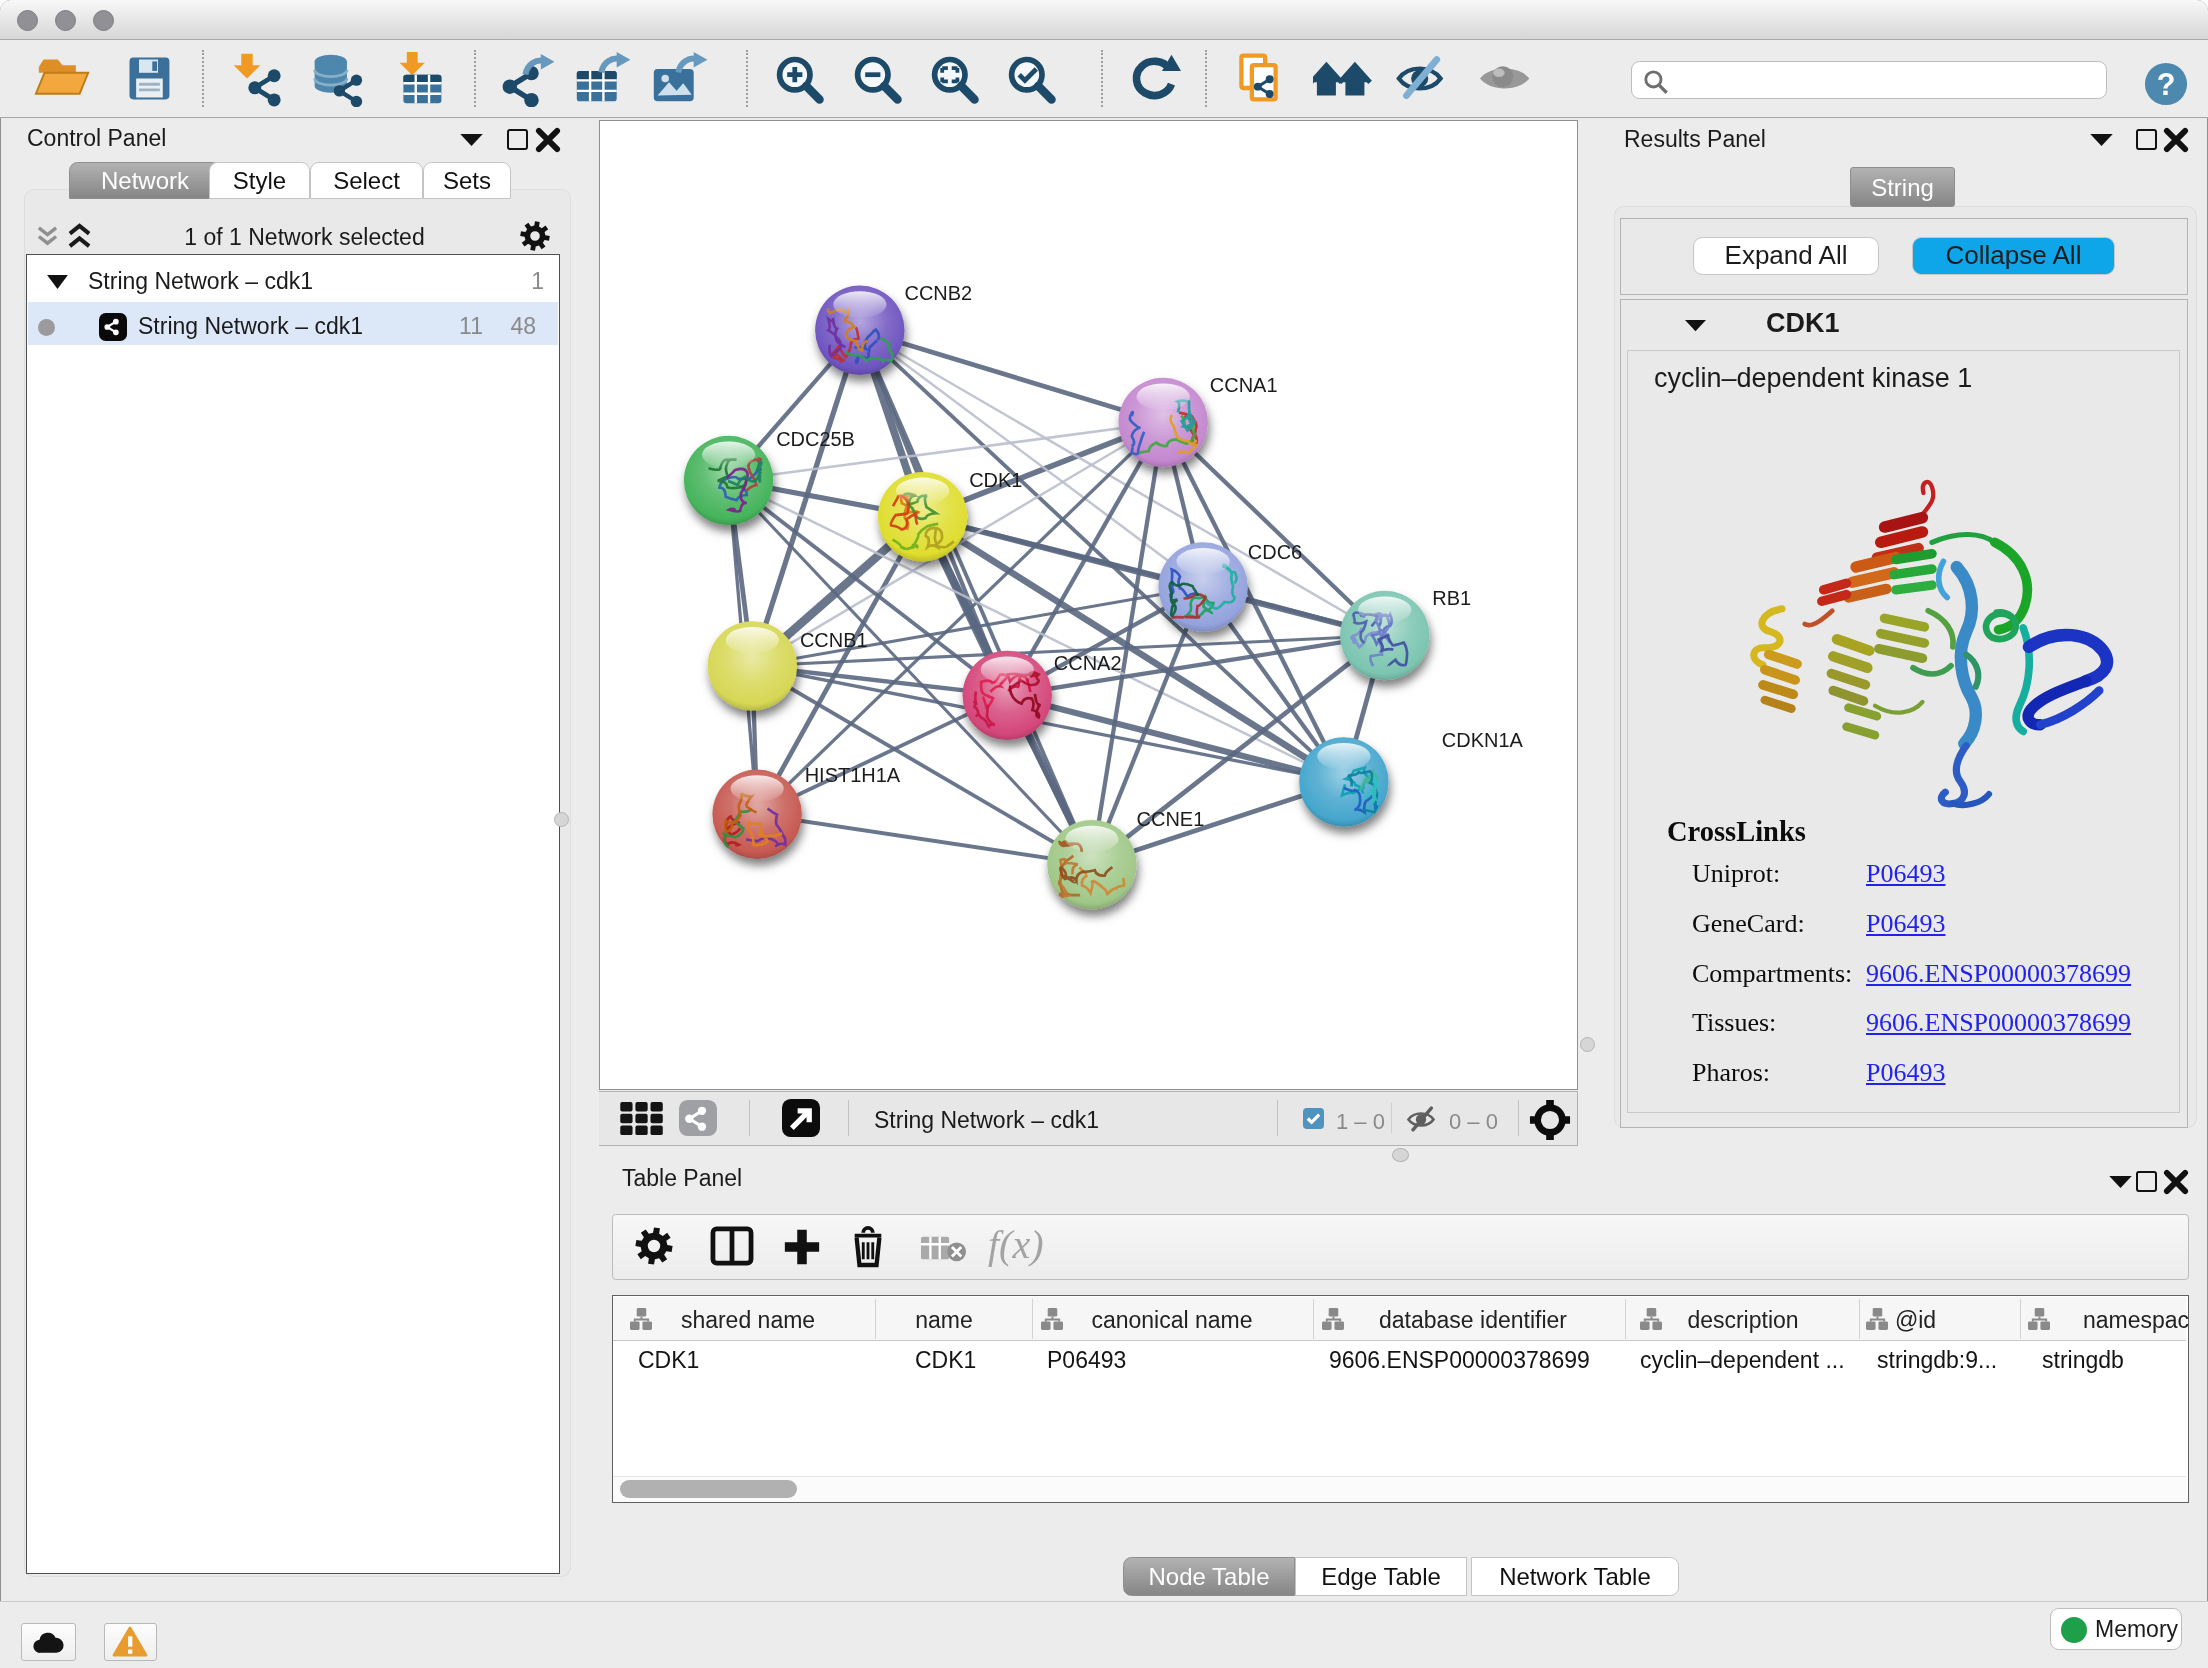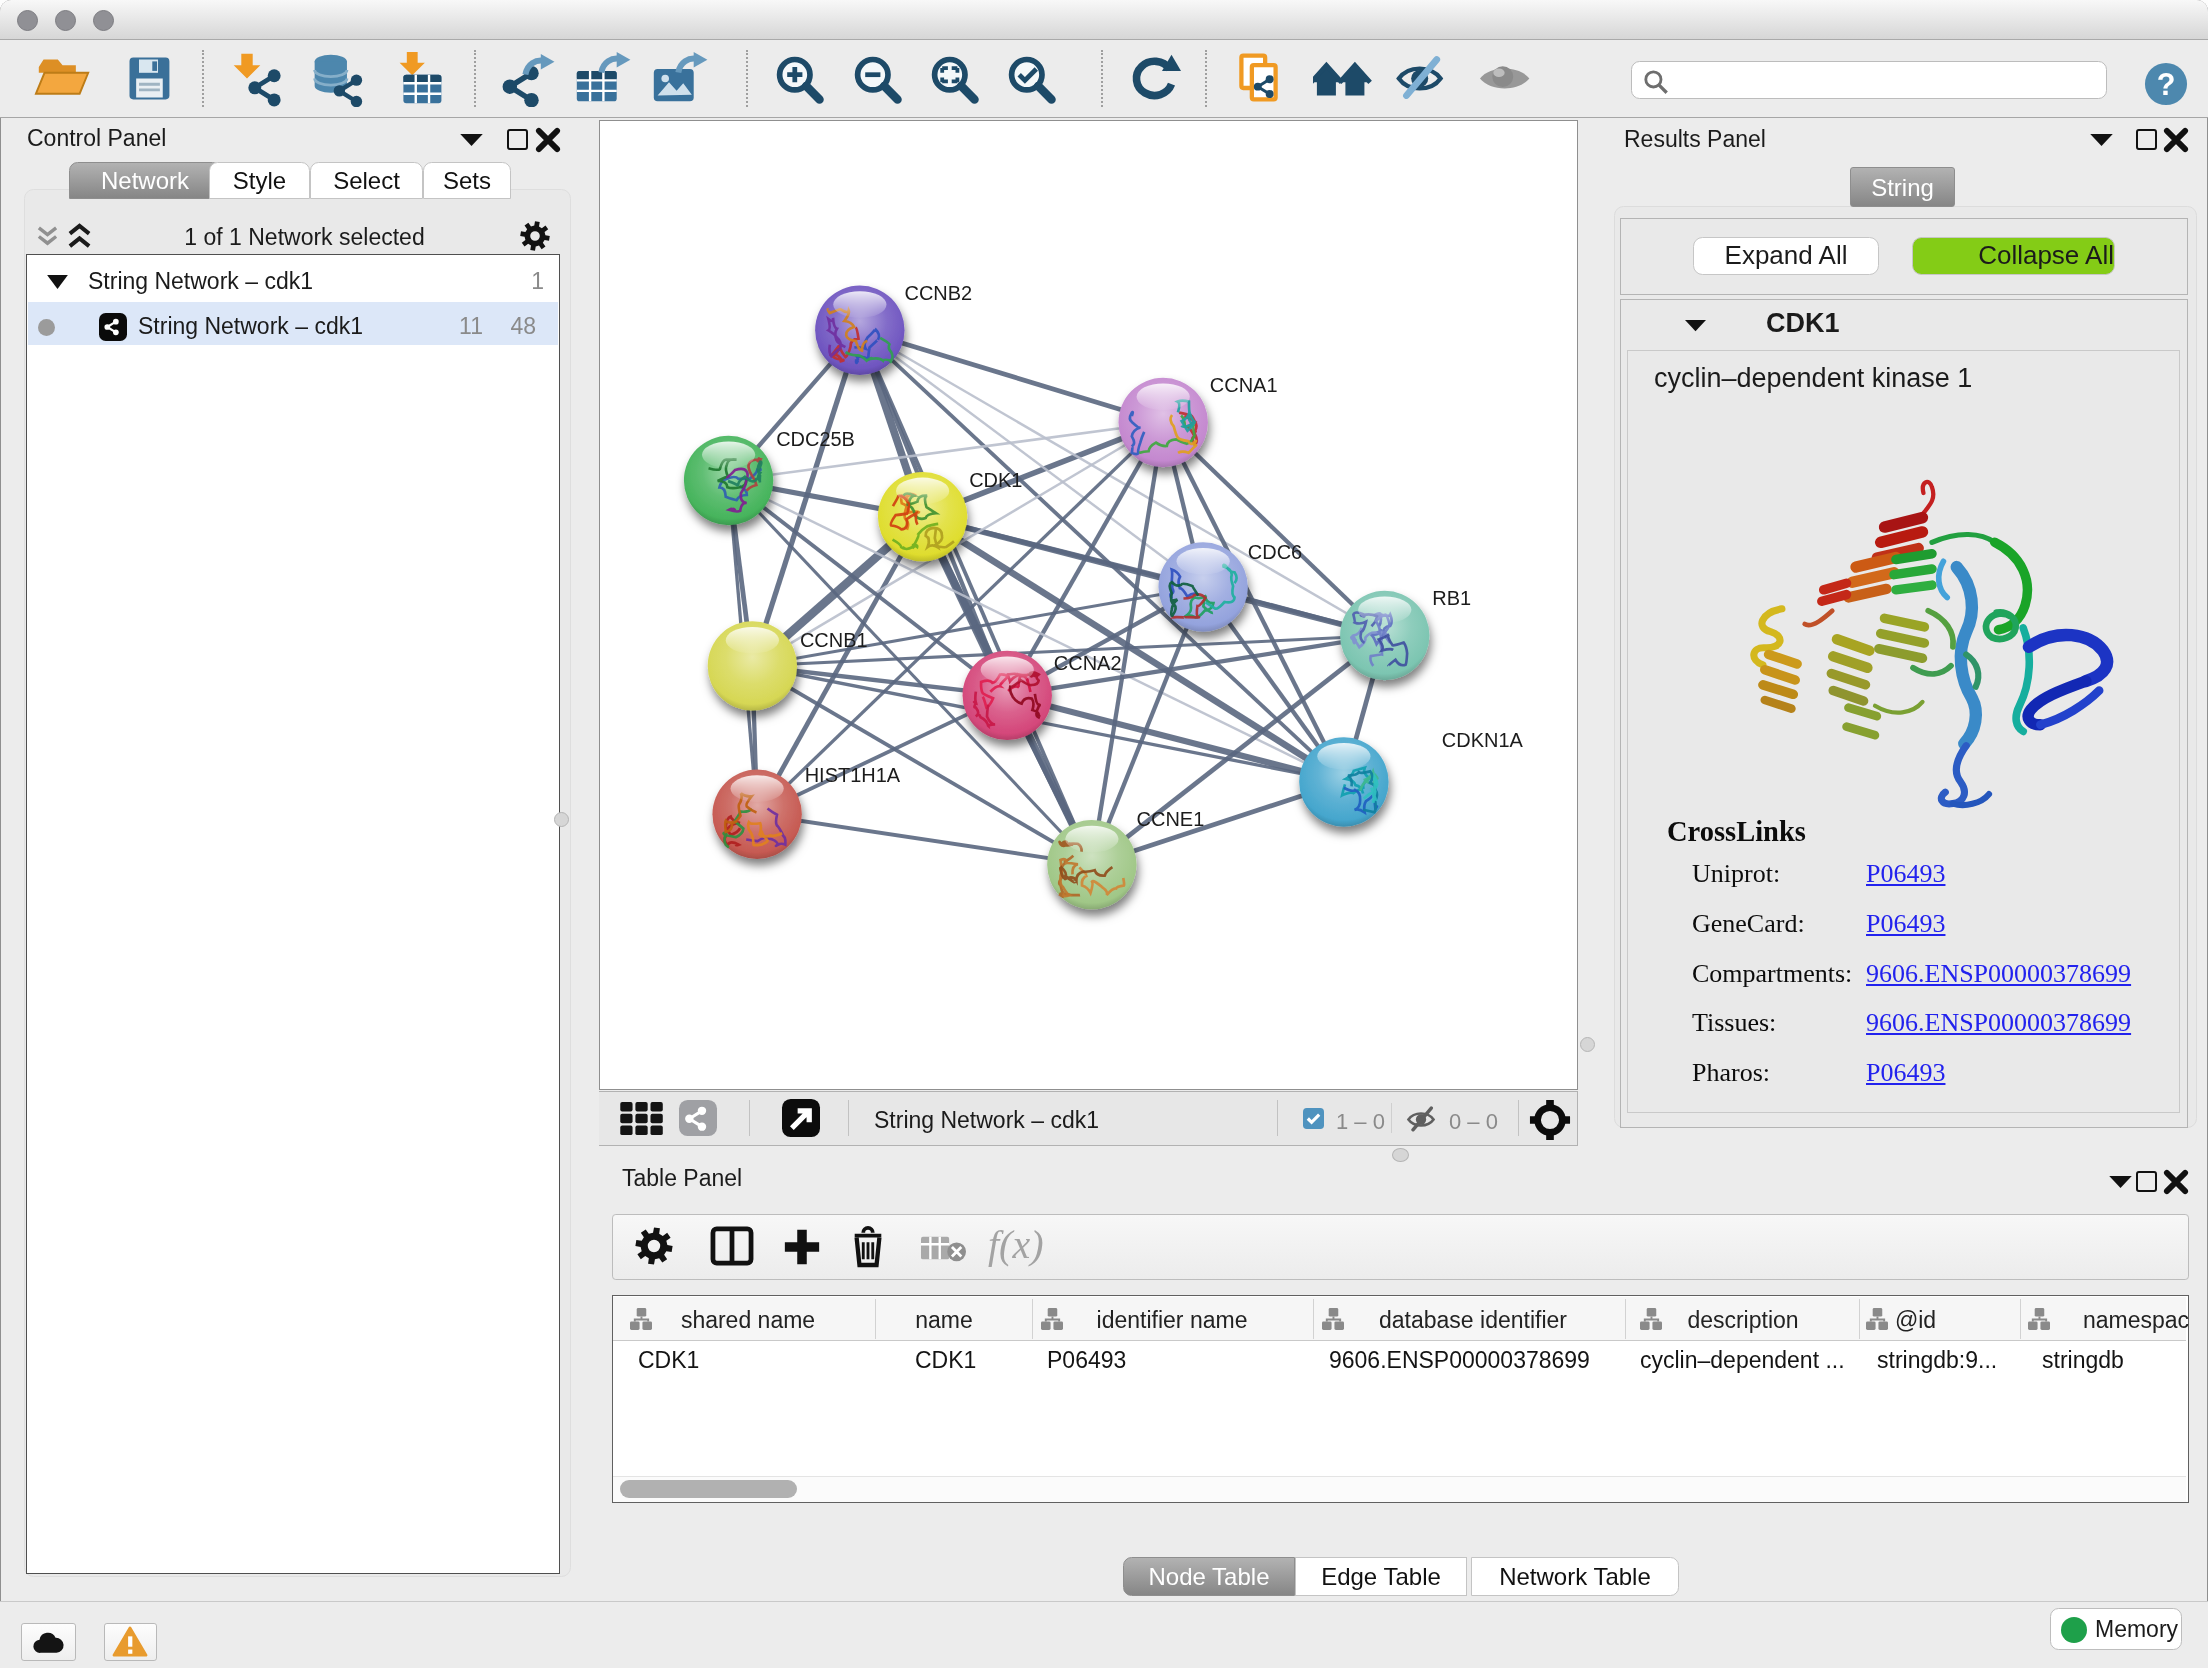--- a/index.html
+++ b/index.html
@@ -532,21 +532,21 @@
     <path d="M1 2 h24 l-12 13 z" fill="#111"></path>
   </svg>
 <div class="abs" style="left:2136px;top:129px;width:21px;height:21px;border:2.9px solid #111;border-radius:2.9px"></div>
 <svg class="abs" style="left:2163px;top:127px" width="26" height="26" viewBox="0 0 27 27">
     <path d="M4 4 L23 23 M23 4 L4 23" stroke="#111" stroke-width="6" stroke-linecap="round"></path>
   </svg>
 <div class="graybtn" style="left:1850px;top:167px;width:105px;height:40px;font-size:24px;line-height:39px;border:1px solid #8e8e8e">String</div>
 <div class="abs" style="left:1614px;top:206px;width:583px;height:922px;background:#e9e9e9;border-radius:9.5px;border:1px solid #dcdcdc"></div>
 <div class="abs" style="left:1620px;top:218px;width:568px;height:77px;border:1.9px solid #b4b4b4"></div>
 <div class="abs" style="left:1693px;top:237px;width:186px;height:38px;background:#fff;border:1.9px solid #c6c6c6;border-radius:9.5px;text-align:center;font-size:26px;line-height:35px;color:#1b1b1b">Expand All</div>
-<div class="abs" style="left:1912px;top:237px;width:203px;height:38px;background:#84cc16;border:1.9px solid #c6c6c6;border-radius:9.5px;text-align:right;font-size:26px;line-height:35px;color:#1b1b1b">Collapse All</div>
+<div class="abs" style="left:1912px;top:237px;width:203px;height:38px;background:#0ea5e9;border:1.9px solid #c6c6c6;border-radius:9.5px;text-align:center;font-size:26px;line-height:35px;color:#1b1b1b">Collapse All</div>
 <div class="abs" style="left:1620px;top:299px;width:568px;height:829px;border:1.9px solid #b4b4b4"></div>
 <svg class="abs" style="left:1684px;top:318px" width="23" height="14.3" viewBox="0 0 24 15">
     <path d="M1 2 h22 l-11 12 z" fill="#111"></path>
   </svg>
 <div class="abs" style="left:1766px;top:308px;font-size:27px;font-weight:bold;color:#1b1b1b">CDK1</div>
 <div class="abs" style="left:1627px;top:350px;width:553px;height:763px;border:1.9px solid #c9c9c9"></div>
 <div class="abs" style="left:1654px;top:363px;font-size:27px;color:#1b1b1b">cyclin–dependent kinase 1</div>
 <svg width="380" height="352" viewBox="0 0 400 370" style="position:absolute;left:1742;top:468">
 <path d="M185 55 C196 40 205 34 200 20 C197 10 188 14 191 26" fill="none" stroke="#c42020" stroke-width="4.5" stroke-opacity="1.0" stroke-linecap="round" stroke-linejoin="round"></path>
 <path d="M150 62 l40 -10" fill="none" stroke="#a81414" stroke-width="12" stroke-opacity="1.0" stroke-linecap="round" stroke-linejoin="round"></path>
@@ -676,21 +676,21 @@
 <svg class="abs" style="left:2028px;top:1308px" width="22" height="22" viewBox="0 0 23 23">
     <g fill="#8a8a8a">
       <rect x="7" y="0" width="10" height="9" rx="1.5"></rect>
       <rect x="0" y="14" width="10" height="9" rx="1.5"></rect>
       <rect x="13" y="14" width="10" height="9" rx="1.5"></rect>
       <path d="M12 9 v3 M5 14 v-2 h14 v2" stroke="#8a8a8a" stroke-width="2" fill="none"></path>
     </g>
   </svg>
 <div class="abs" style="left:558px;top:1307px;width:380px;text-align:center;font-size:23px;color:#222">shared name</div>
 <div class="abs" style="left:754px;top:1307px;width:380px;text-align:center;font-size:23px;color:#222">name</div>
-<div class="abs" style="left:982px;top:1307px;width:380px;text-align:center;font-size:23px;color:#222">identifier name</div>
+<div class="abs" style="left:982px;top:1307px;width:380px;text-align:center;font-size:23px;color:#222">canonical name</div>
 <div class="abs" style="left:1283px;top:1307px;width:380px;text-align:center;font-size:23px;color:#222">database identifier</div>
 <div class="abs" style="left:1553px;top:1307px;width:380px;text-align:center;font-size:23px;color:#222">description</div>
 <div class="abs" style="left:1751px;top:1307px;width:329px;text-align:center;font-size:23px;color:#222">@id</div>
 <div class="abs" style="left:1946px;top:1307px;width:380px;text-align:center;font-size:23px;color:#222">namespac</div>
 <div class="abs" style="left:875px;top:1299px;height:40px;width:0;border-left:1.9px solid #d2d2d2"></div>
 <div class="abs" style="left:1032px;top:1299px;height:40px;width:0;border-left:1.9px solid #d2d2d2"></div>
 <div class="abs" style="left:1313px;top:1299px;height:40px;width:0;border-left:1.9px solid #d2d2d2"></div>
 <div class="abs" style="left:1625px;top:1299px;height:40px;width:0;border-left:1.9px solid #d2d2d2"></div>
 <div class="abs" style="left:1859px;top:1299px;height:40px;width:0;border-left:1.9px solid #d2d2d2"></div>
 <div class="abs" style="left:2020px;top:1299px;height:40px;width:0;border-left:1.9px solid #d2d2d2"></div>

